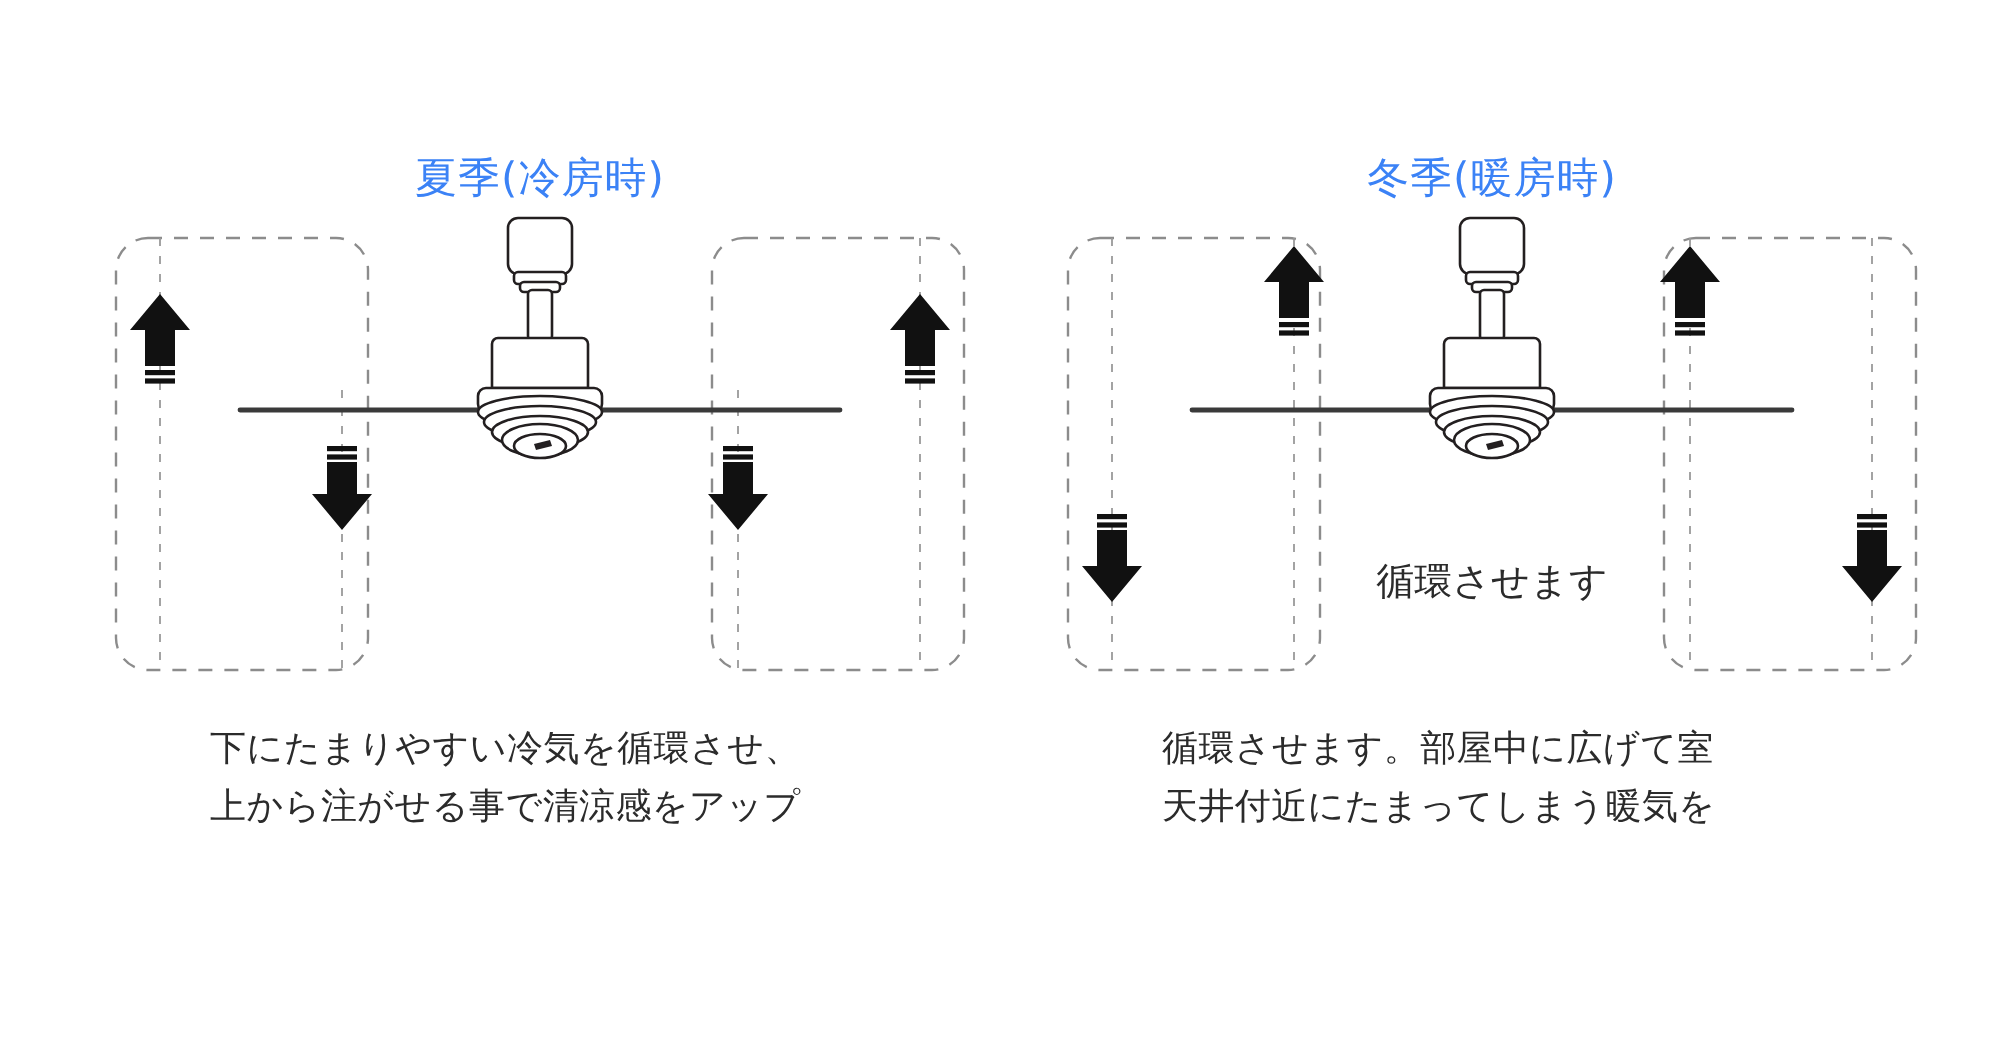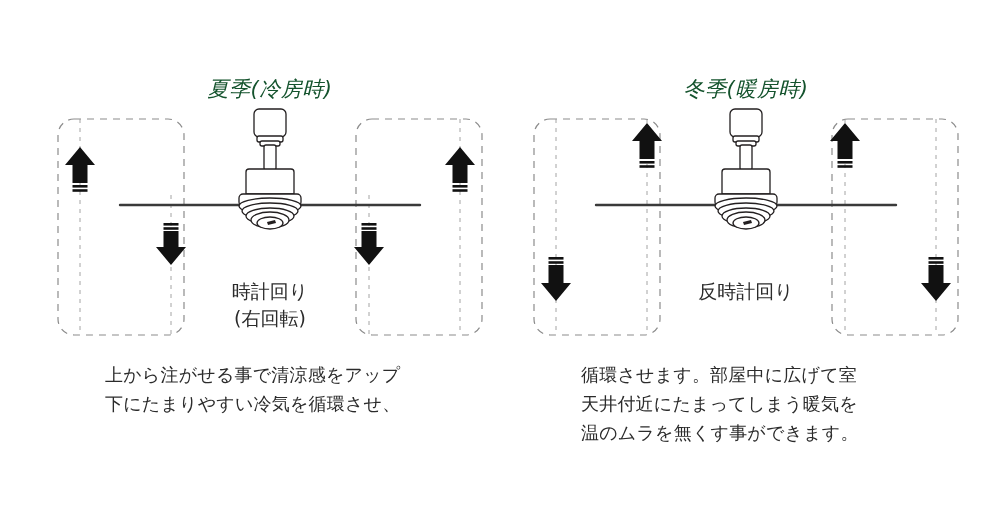--- a/index.html
+++ b/index.html
@@ -31,23 +31,22 @@
 
   .panel-title {
     position: absolute;
     top: 76px;
     left: 0;
     width: 460px;
     text-align: center;
     font-size: 21px;
     line-height: 26px;
     letter-spacing: 0.5px;
-    color: #14532d;
+    color: #3b82f6;
     white-space: nowrap;
-    font-style: italic;
   }
 
   .diagram {
     position: absolute;
     top: 105px;
     left: 0;
     width: 460px;
     height: 240px;
   }
   .diagram svg {
@@ -144,28 +143,24 @@
           <path d="M131 160 L116 142 L123.5 142 L123.5 126 L138.5 126 L138.5 142 L146 142 Z"></path>
         </g>
         <g fill="#111111" stroke="none">
           <rect x="321.5" y="118" width="15" height="2.6"></rect>
           <rect x="321.5" y="122.2" width="15" height="2.6"></rect>
           <path d="M329 160 L314 142 L321.5 142 L321.5 126 L336.5 126 L336.5 142 L344 142 Z"></path>
         </g>
       </svg>
     </div>
 
-    <div class="rot-label">
-      <span class="ln">時計回り</span>
-      <span class="ln">(右回転)</span>
-    </div>
 
     <div class="caption">
+      <span class="ln">下にたまりやすい冷気を循環させ、</span>
       <span class="ln">上から注がせる事で清涼感をアップ</span>
-      <span class="ln">下にたまりやすい冷気を循環させ、</span>
     </div>
   </div>
 
   <div class="panel panel-right">
 
     <div class="panel-title">冬季(暖房時)</div>
 
     <div class="diagram">
       <svg width="460" height="240" viewBox="0 0 460 240" xmlns="http://www.w3.org/2000/svg">
 
@@ -216,23 +211,22 @@
         </g>
         <g fill="#111111" stroke="none">
           <rect x="412.5" y="152" width="15" height="2.6"></rect>
           <rect x="412.5" y="156.2" width="15" height="2.6"></rect>
           <path d="M420 196 L405 178 L412.5 178 L412.5 160 L427.5 160 L427.5 178 L435 178 Z"></path>
         </g>
       </svg>
     </div>
 
     <div class="rot-label">
-      <span class="ln">反時計回り</span>
+      <span class="ln">循環させます</span>
     </div>
 
     <div class="caption">
       <span class="ln">循環させます。部屋中に広げて室</span>
       <span class="ln">天井付近にたまってしまう暖気を</span>
-      <span class="ln">温のムラを無くす事ができます。</span>
     </div>
   </div>
 
 </div>
 
 </body></html>

